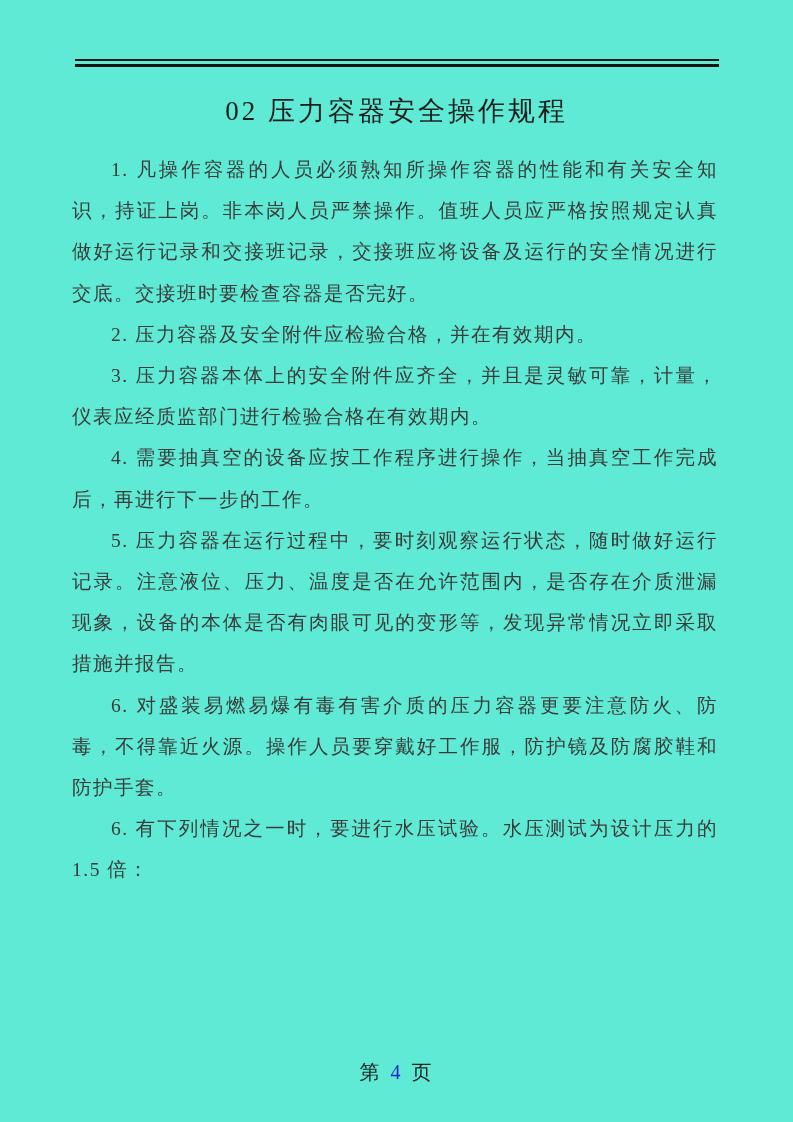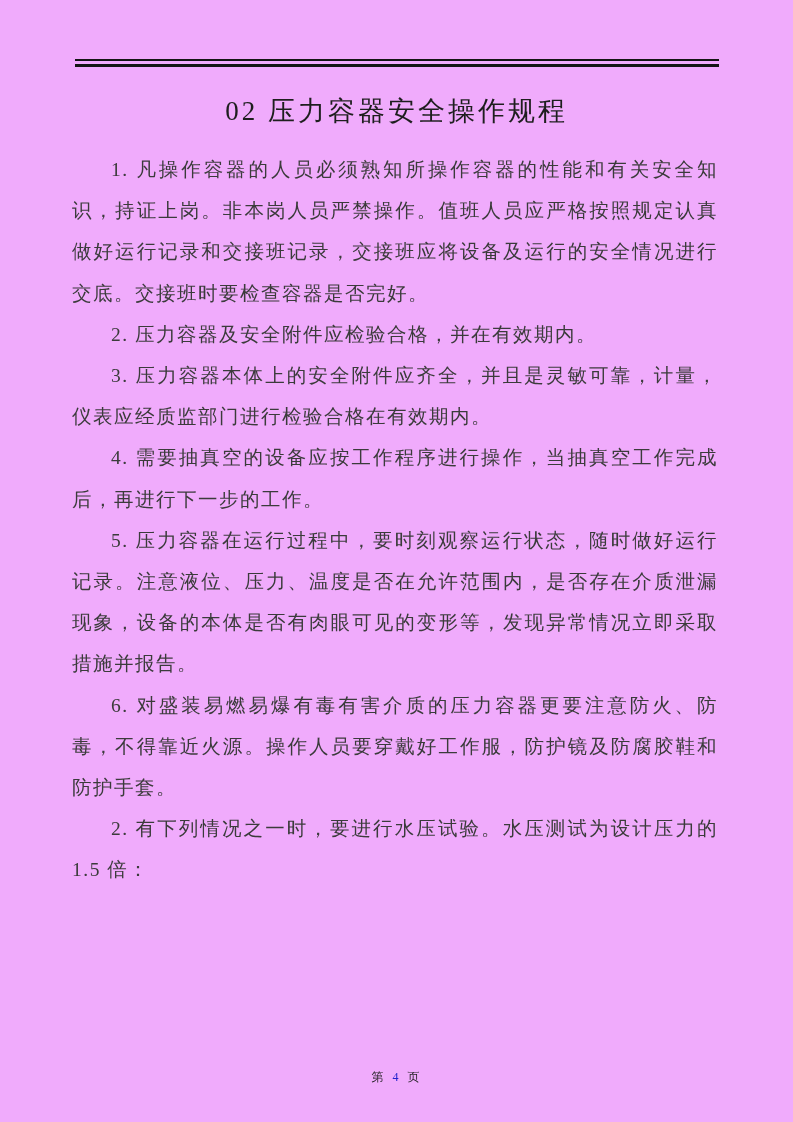--- a/index.html
+++ b/index.html
@@ -2,21 +2,21 @@
 <html><head>
 <meta charset="utf-8">
 <style>
   * { margin: 0; padding: 0; box-sizing: border-box; }
   html, body { background: #ffffff; }
   .page {
     position: relative;
     width: 793px;
     height: 1122px;
     margin: 0 auto;
-    background: #f0abfc;
+    background: #5eead4;
     font-family: "Liberation Serif", "DejaVu Serif", serif;
     overflow: hidden;
   }
   .header-rule {
     position: absolute;
     top: 59px;
     left: 75px;
     right: 74px;
     height: 8px;
     border-top: 2px solid #141414;
@@ -48,21 +48,21 @@
     color: #3b3b3b;
     text-align: justify;
     text-indent: 2em;
   }
   .page-footer {
     position: absolute;
     bottom: 36px;
     left: 0;
     right: 0;
     text-align: center;
-    font-size: 12px;
+    font-size: 20px;
     letter-spacing: 2px;
     color: #1e1e1e;
   }
   .page-footer .num { padding: 0 2px; }
 </style>
 </head>
 <body>
 
 <div class="page">
 
@@ -70,21 +70,21 @@
 
   <h1 class="doc-title">02 压力容器安全操作规程</h1>
 
   <div class="content">
     <p>1. 凡操作容器的人员必须熟知所操作容器的性能和有关安全知识，持证上岗。非本岗人员严禁操作。值班人员应严格按照规定认真做好运行记录和交接班记录，交接班应将设备及运行的安全情况进行交底。交接班时要检查容器是否完好。</p>
     <p>2. 压力容器及安全附件应检验合格，并在有效期内。</p>
     <p>3. 压力容器本体上的安全附件应齐全，并且是灵敏可靠，计量，仪表应经质监部门进行检验合格在有效期内。</p>
     <p>4. 需要抽真空的设备应按工作程序进行操作，当抽真空工作完成后，再进行下一步的工作。</p>
     <p>5. 压力容器在运行过程中，要时刻观察运行状态，随时做好运行记录。注意液位、压力、温度是否在允许范围内，是否存在介质泄漏现象，设备的本体是否有肉眼可见的变形等，发现异常情况立即采取措施并报告。</p>
     <p>6. 对盛装易燃易爆有毒有害介质的压力容器更要注意防火、防毒，不得靠近火源。操作人员要穿戴好工作服，防护镜及防腐胶鞋和防护手套。</p>
-    <p>2. 有下列情况之一时，要进行水压试验。水压测试为设计压力的1.5 倍：</p>
+    <p>6. 有下列情况之一时，要进行水压试验。水压测试为设计压力的1.5 倍：</p>
   </div>
 
   <div class="page-footer">
     <span>第</span>
     <span class="num" style="color: rgb(34, 34, 204);">4</span>
     <span>页</span>
   </div>
 
 </div>
 

